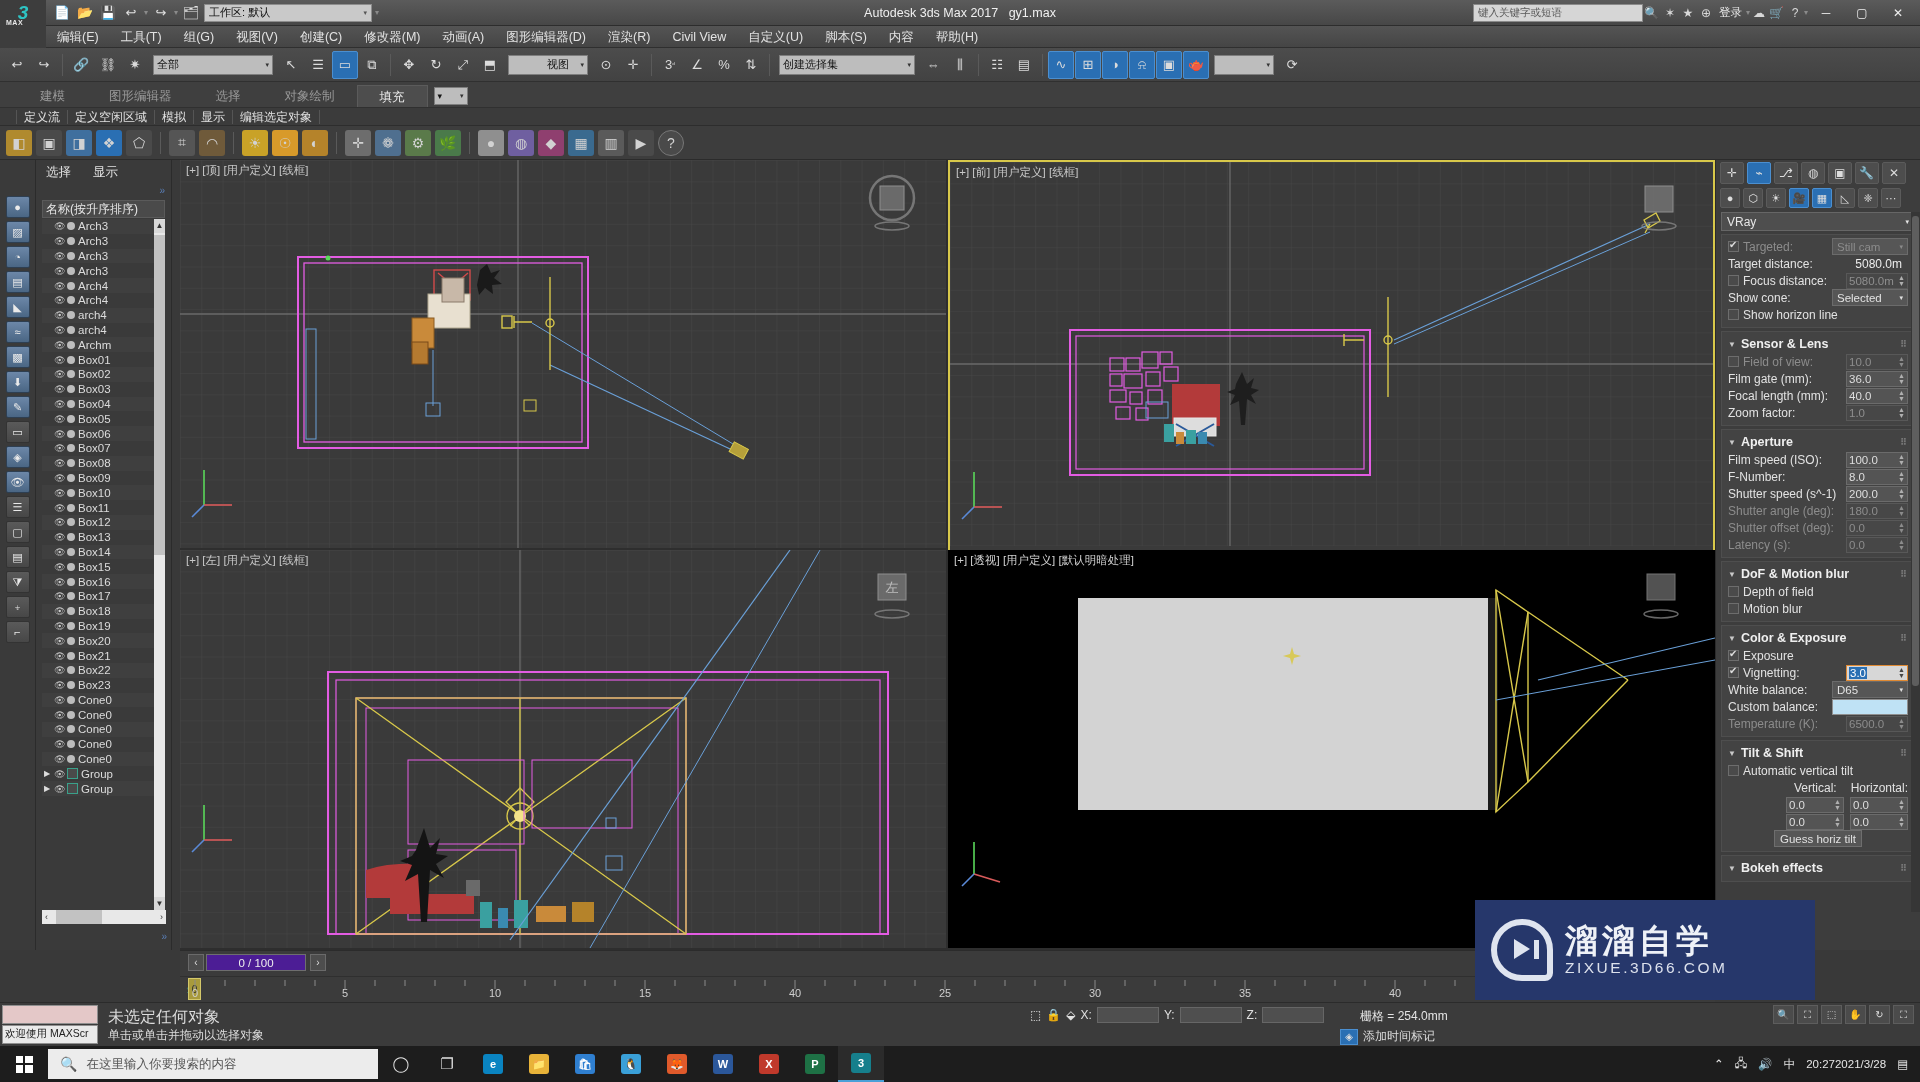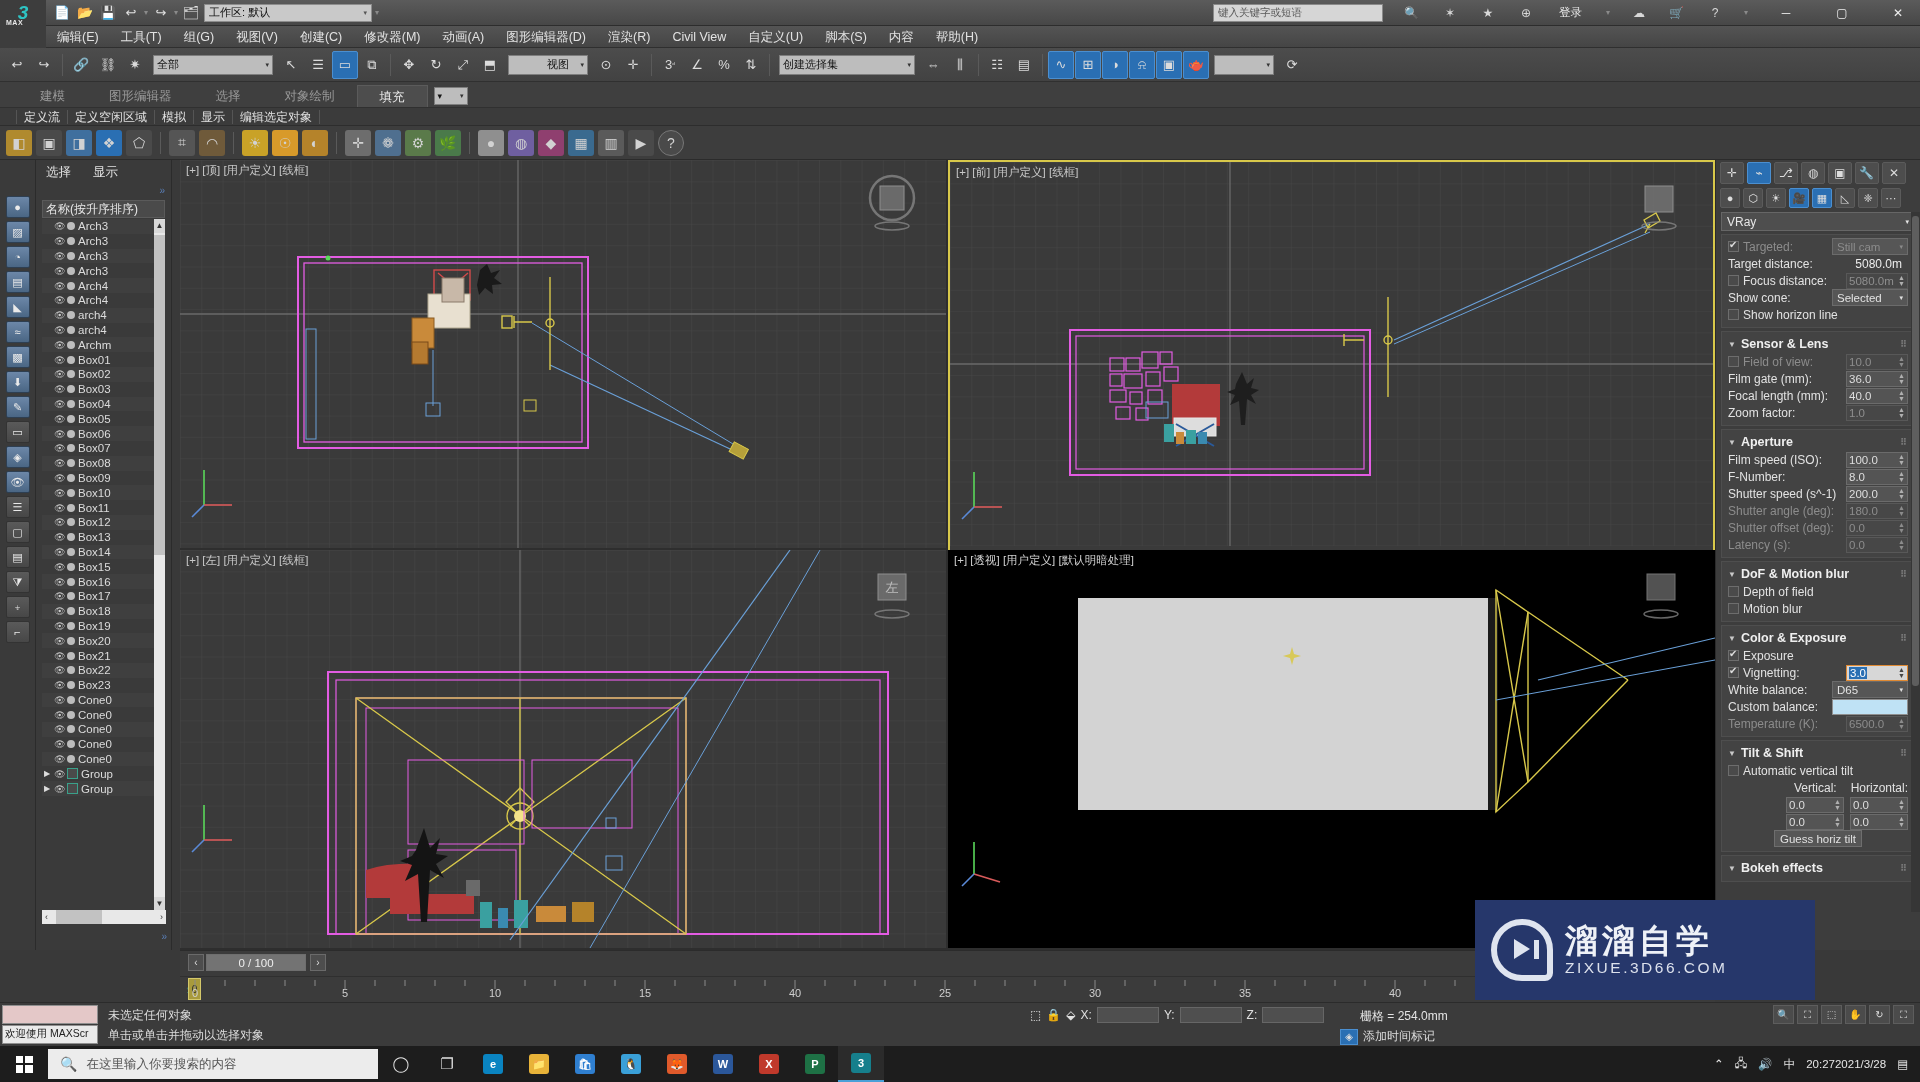--- a/index.html
+++ b/index.html
@@ -35,21 +35,21 @@
     height:18px; width:168px; background:#c9c9c9; color:#1c1c1c;
     border:1px solid #8d8d8d; font-size:11px; padding:1px 4px;
     display:flex; align-items:center; justify-content:space-between;
   }
   .wkspace .cv{ color:#111; }
   .wkspace .ar{ font-size:7px; color:#555; }
   .title-text{
     position:absolute; left:0; right:0; text-align:center;
     font-size:12.5px; color:#f0f0f0; pointer-events:none;
   }
-  .tb-right{ margin-left:auto; display:flex; align-items:center; gap:20px; padding-right:4px;padding-left:14px;}
+  .tb-right{ margin-left:auto; display:flex; align-items:center; gap:0; padding-right:4px;padding-left:14px;}
   .searchbox{
     width:170px; height:18px; background:#d6d6d6; border:1px solid #8a8a8a;
     font-size:10.5px; color:#5a5a5a; padding:1px 4px; display:flex; align-items:center;
   }
   .ti{ width:18px; height:18px; display:flex; align-items:center; justify-content:center; font-size:12px; color:#d8d8d8;}
   .signin{ font-size:11.5px; color:#e8e8e8; padding:0 4px; }
   .wbtn{ width:36px; height:24px; display:flex; align-items:center; justify-content:center; font-size:12px; color:#eee;}
 
   
   .menubar{
@@ -239,42 +239,42 @@
   .wmark .cn{ font-size:33px; color:#eef1f7; letter-spacing:4px; font-weight:bold; line-height:1;}
   .wmark .en{ font-size:15.5px; color:#dce1ec; letter-spacing:2.5px;}
 
   
   .trackbar{
     position:absolute; left:180px; top:950px; width:1535px; height:26px;
     background:#3b3b3b; border-top:1px solid #2b2b2b;
   }
   .frm{
     position:absolute; left:6px; top:3px; width:100px; height:17px;
-    background:#737373; border:1px solid #6e6e6e; color:#eee; font-size:11.5px;
+    background:#4c1d95; border:1px solid #6e6e6e; color:#eee; font-size:11.5px;
     display:flex; align-items:center; justify-content:center;
   }
   .frm-l,.frm-r{ position:absolute; top:3px; width:16px; height:17px; background:#4d4d4d;
     border:1px solid #6a6a6a; color:#ddd; font-size:10px; display:flex; align-items:center; justify-content:center;}
   .frm-l{ left:-12px;} .frm-r{ left:110px;}
   .ruler{
     position:absolute; left:180px; top:976px; width:1535px; height:26px; background:#3b3b3b;
     border-top:1px solid #2f2f2f; overflow:hidden;
   }
   .ruler .num{ position:absolute; top:10px; font-size:11px; color:#cfcfcf; transform:translateX(-50%);}
   .ruler .slider{ position:absolute; left:8px; top:1px; width:13px; height:22px; background:#a89a3c; border:1px solid #d4c86a;
      color:#2b2b2b; font-size:10px; text-align:center; line-height:22px;}
   .statusarea{ position:absolute; left:0; top:1002px; width:1920px; height:44px; background:#3b3b3b; border-top:1px solid #2b2b2b;}
   .mini{
     position:absolute; left:2px; top:2px; width:96px; height:19px; background:#e4c8c8; border:1px solid #8f8f8f;
   }
   .mini2{
     position:absolute; left:2px; top:22px; width:96px; height:19px; background:#eaeaea;
     border:1px solid #8f8f8f; color:#222; font-size:10.5px; padding:1px 2px; white-space:nowrap; overflow:hidden;
   }
-  .stxt1{ position:absolute; left:108px; top:4px; font-size:12px; color:#dcdcdc;}
+  .stxt1{ position:absolute; left:108px; top:4px; font-size:16px; color:#dcdcdc;}
   .stxt2{ position:absolute; left:108px; top:24px; font-size:12px; color:#dcdcdc;}
   .coordrow{ position:absolute; left:1030px; top:4px; display:flex; align-items:center; gap:5px; font-size:12px; color:#e0e0e0;}
   .coordrow .fld{ width:62px; height:16px; background:#4f4f4f; border:1px solid #666;}
   .gridtxt{ position:absolute; left:1360px; top:5px; font-size:12px; color:#e4e4e4;}
   .addtag{ position:absolute; left:1340px; top:25px; display:flex; align-items:center; gap:5px; font-size:12px; color:#dcdcdc;}
   .addtag .ib{ width:18px; height:16px; background:#2a6fb3; border:1px solid #4b8fd0; display:flex; align-items:center; justify-content:center; font-size:10px;}
   .animbtns{ position:absolute; right:6px; top:2px; display:flex; gap:3px;}
   .animbtns .ab{ width:21px; height:19px; background:#4b4b4b; border:1px solid #5d5d5d; display:flex; align-items:center; justify-content:center; font-size:10px; color:#ddd;}
 
   
@@ -312,20 +312,23 @@
       <div class="qbtn">↩</div>
       <div class="qsep">▾</div>
       <div class="qbtn">↪</div>
       <div class="qsep">▾</div>
       <div class="qbtn">🗂</div>
       <div class="wkspace">
         <span class="cv">工作区: 默认</span>
         <span class="ar">▾</span>
       </div>
       <div class="qsep">▾</div>
+    </div>
+    <div class="title-text">
+      <span>Autodesk 3ds Max 2017</span>&nbsp;&nbsp;&nbsp;<span>gy1.max</span>
     </div>
     <div class="tb-right">
       <div class="searchbox" title="键入关键字或短语">
         <span>键入关键字或短语</span>
       </div>
       <div class="ti">🔍</div>
       <div class="ti">✶</div>
       <div class="ti">★</div>
       <div class="ti">⊕</div>
       <div class="signin">登录</div>

